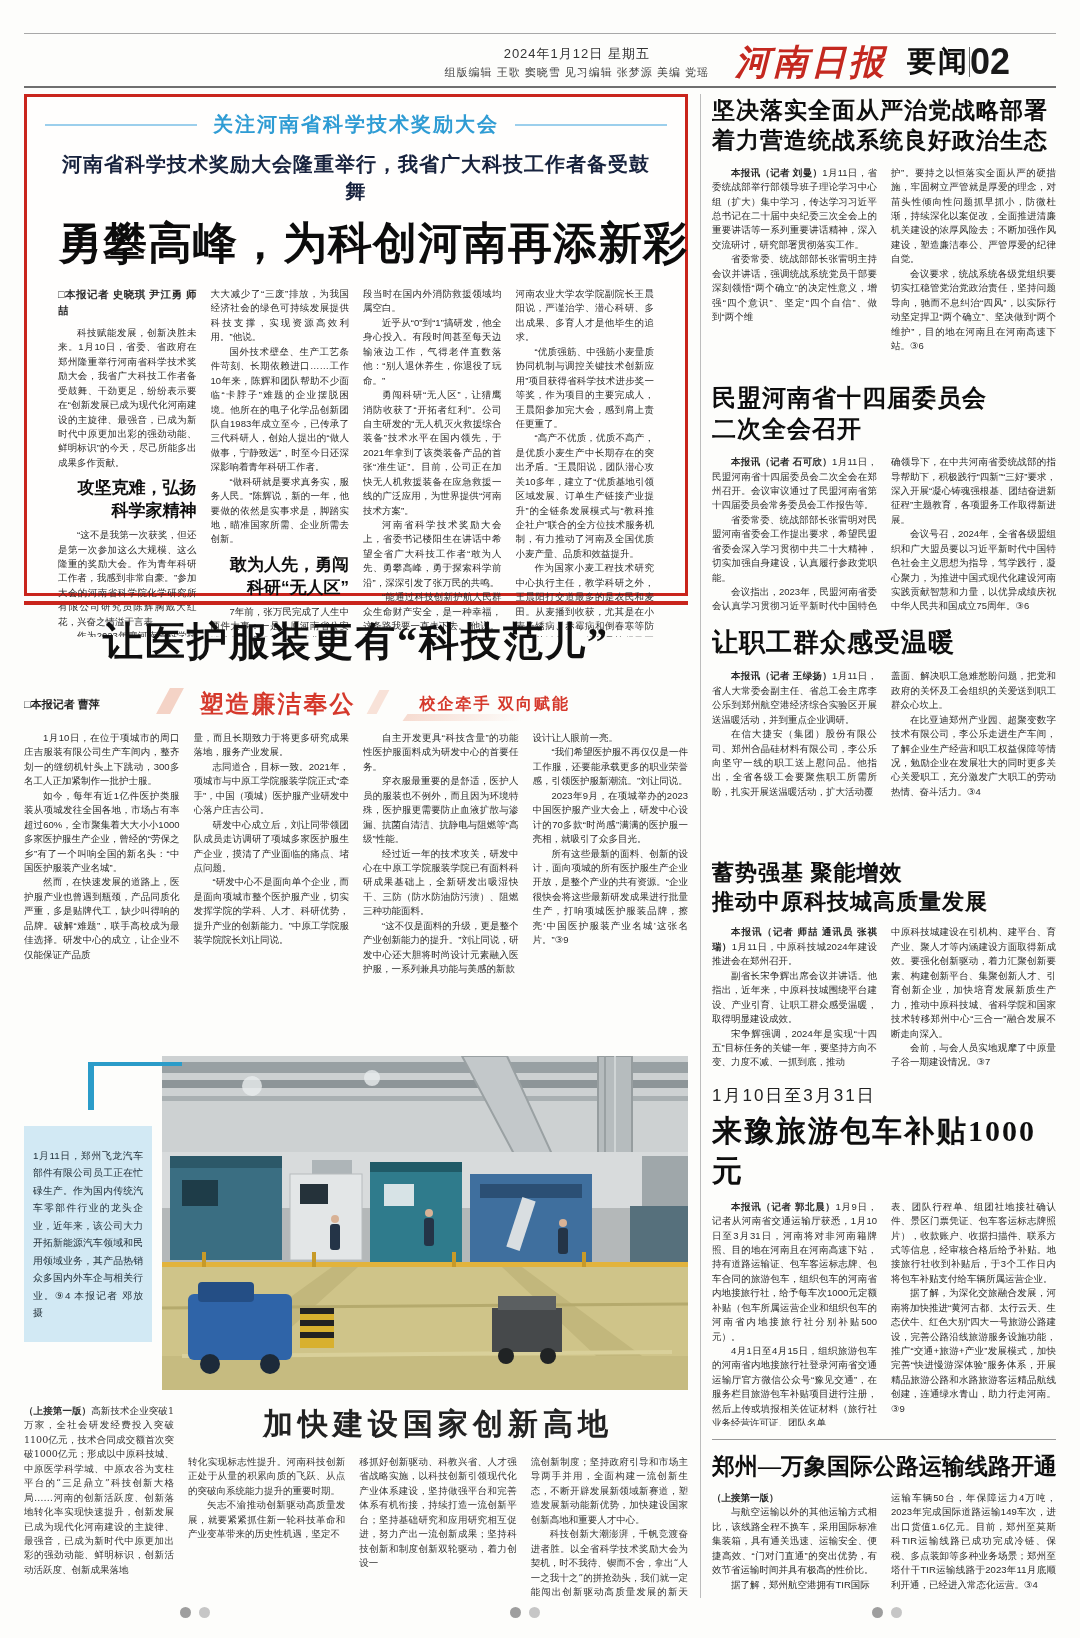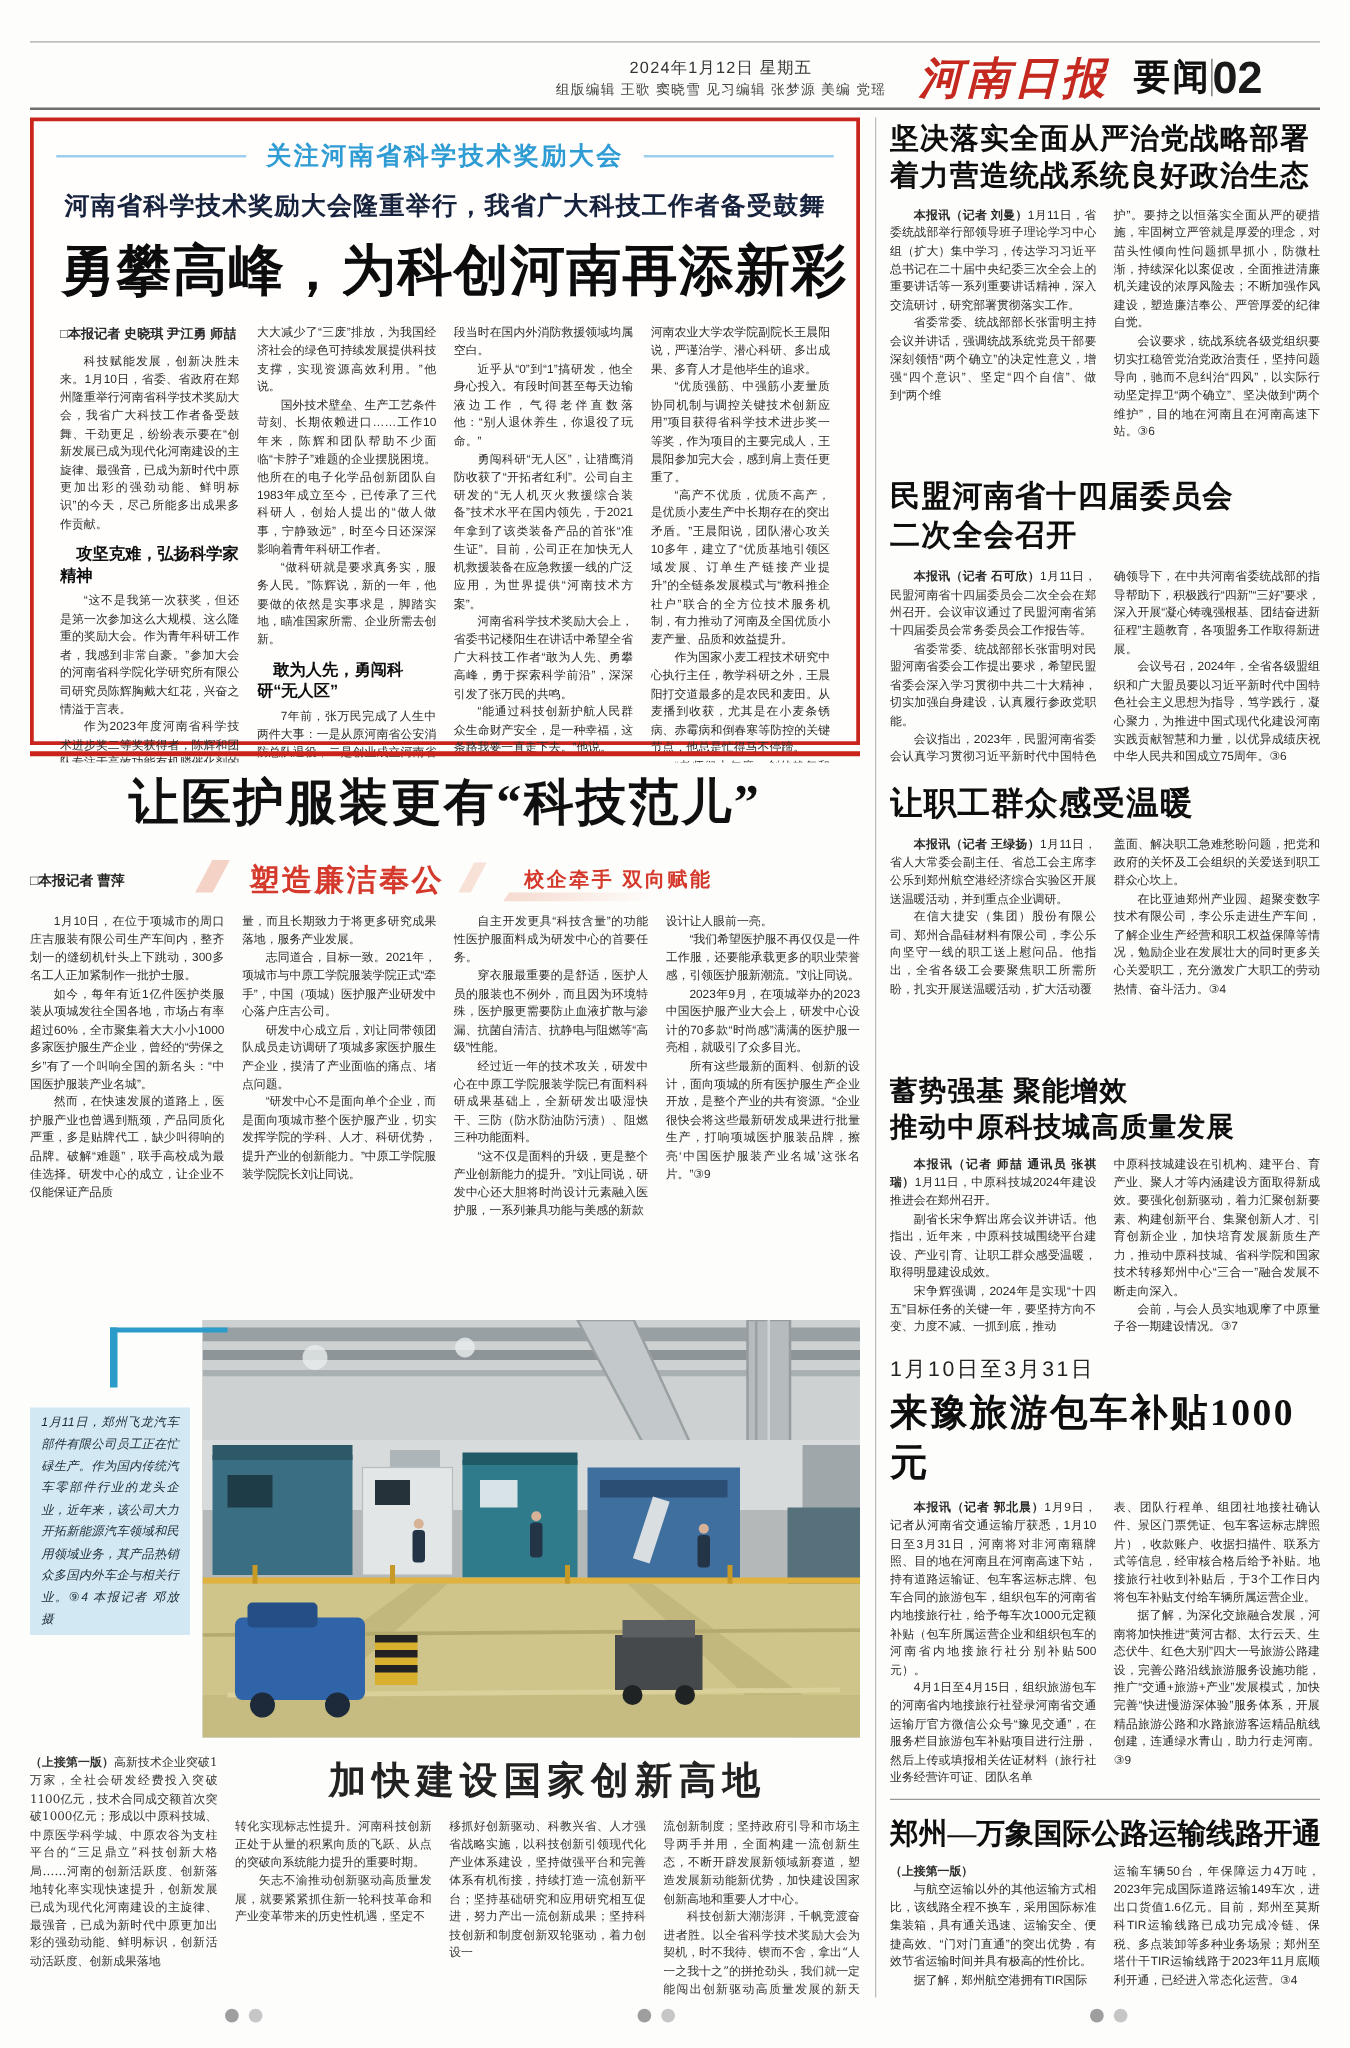--- a/index.html
+++ b/index.html
@@ -17,36 +17,36 @@
            font-style:italic;margin:0 20px 0 26px;letter-spacing:3px;white-space:nowrap;}
   .mh-section{display:flex;align-items:center;}
   .mh-section-name{font-size:29px;font-weight:bold;color:#101010;letter-spacing:2px;}
   .mh-vdiv{width:1px;height:30px;background:#666;}
   .mh-pageno{font-size:36px;font-weight:bold;color:#1a1a1a;}
   .mh-endspacer{width:46px;}
   .masthead-rule{position:absolute;left:24px;right:24px;top:86px;border-top:2px solid #6f6f6f;}
 
   
   .lead{position:absolute;left:24px;top:94px;width:664px;height:502px;border:3px solid #c9251c;
-        box-sizing:border-box;padding:10px 21px;background:#fffefd;}
+        box-sizing:border-box;padding:10px 31px;background:#fffefd;}
   .kicker-row{display:flex;align-items:center;justify-content:center;gap:16px;margin-top:4px;}
   .kline{height:2px;background:#9ccfec;flex:0 0 152px;}
   .kicker{color:#2f9cd4;font-size:20px;font-weight:bold;letter-spacing:2px;white-space:nowrap;}
   .lead-subtitle{text-align:center;font-size:20px;font-weight:600;color:#17223d;margin-top:13px;letter-spacing:1px;}
   .lead-headline{text-align:center;font-family:"Liberation Serif","DejaVu Serif",serif;font-size:44px;
                  font-weight:900;color:#0c0c0c;margin-top:9px;letter-spacing:1px;white-space:nowrap;}
   .lead-cols{display:flex;gap:14px;margin-top:14px;height:350px;overflow:hidden;}
 
   
   .col{flex:1;overflow:hidden;font-size:9.5px;line-height:1.52;text-align:justify;color:#2b2b2b;}
   .col p{margin:0;}
   .b-p{text-indent:2em;}
   .b-cont{text-indent:0;}
   .b-byline{font-weight:bold;font-size:10.5px;margin:0 0 7px !important;}
-  .b-sub{font-weight:bold;font-size:13px;color:#0e0e0e;text-align:left;line-height:1.35;
+  .b-sub{font-weight:bold;font-size:17px;color:#0e0e0e;text-align:right;line-height:1.35;
          margin:7px 0 5px !important;text-indent:1em;}
   .b-note{font-weight:bold;text-indent:0;}
 
   
   .red-rule{position:absolute;left:24px;top:601px;width:664px;height:4px;background:#c9251c;}
   .med{position:absolute;left:24px;top:614px;width:664px;}
   .med-headline{text-align:center;font-family:"Liberation Serif","DejaVu Serif",serif;font-size:40px;
                 font-weight:900;color:#101010;letter-spacing:2px;white-space:nowrap;}
   .med-meta{display:flex;align-items:center;margin-top:14px;height:42px;}
   .med-byline{font-size:11px;font-weight:bold;width:158px;}
@@ -60,22 +60,22 @@
   .badge-sub::after{content:"";position:absolute;left:-14px;right:30%;bottom:-6px;height:7px;
                     background:linear-gradient(90deg,#f6dbd0,rgba(246,219,208,0));transform:skewX(-35deg);}
   .med-meta-right{width:120px;}
   .med-cols{display:flex;gap:14px;margin-top:6px;height:316px;overflow:hidden;}
 
   
   .photo-row{position:absolute;left:24px;top:1056px;width:664px;height:334px;display:flex;gap:10px;}
   .caption-wrap{width:128px;position:relative;box-sizing:border-box;padding-top:70px;}
   .corner-bracket{position:absolute;top:6px;left:64px;width:88px;height:44px;
                   border-left:6px solid #2b9cc9;border-top:4px solid #2b9cc9;z-index:3;}
-  .caption-box{background:#d2e9f4;padding:4px 9px;font-size:9.8px;line-height:1.78;text-align:justify;
-               color:#1d2b34;overflow:hidden;max-height:225px;font-style:italic;}
+  .caption-box{background:#d2e9f4;padding:21px 9px;font-size:9.8px;line-height:1.78;text-align:justify;
+               color:#1d2b34;overflow:hidden;max-height:225px;}
   .photo{flex:1;position:relative;overflow:hidden;background:#b9bdbe;}
   .photo svg{display:block;}
 
   
   .innov{position:absolute;left:24px;top:1404px;width:664px;height:194px;display:flex;gap:14px;}
   .innov .col{font-family:"DejaVu Serif","Liberation Serif",serif;color:#333;}
   .innov-col1{width:150px;flex:none;}
   .innov-right{flex:1;display:flex;flex-direction:column;}
   .innov-headline{text-align:center;font-size:30px;font-weight:bold;color:#222;letter-spacing:5px;
                   margin:0 0 10px;white-space:nowrap;}

